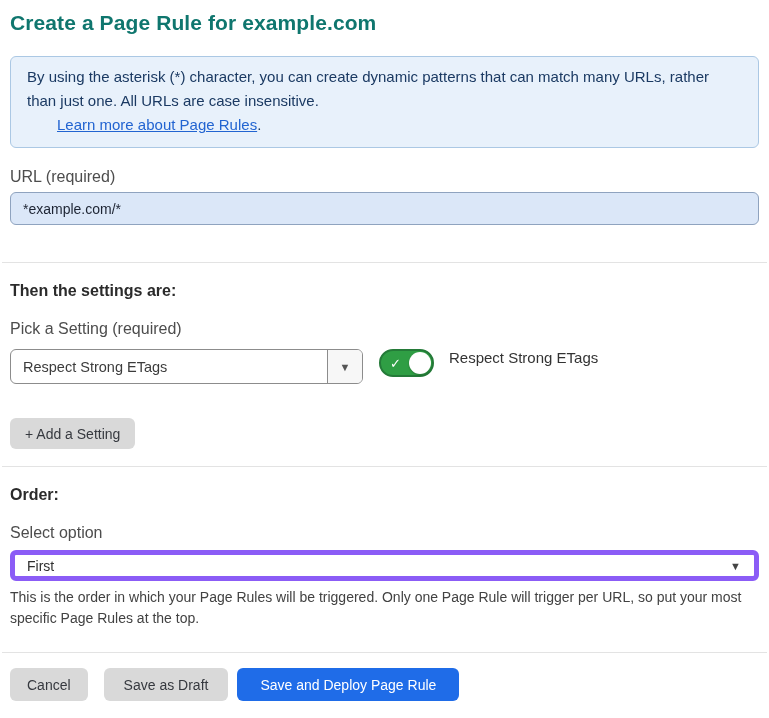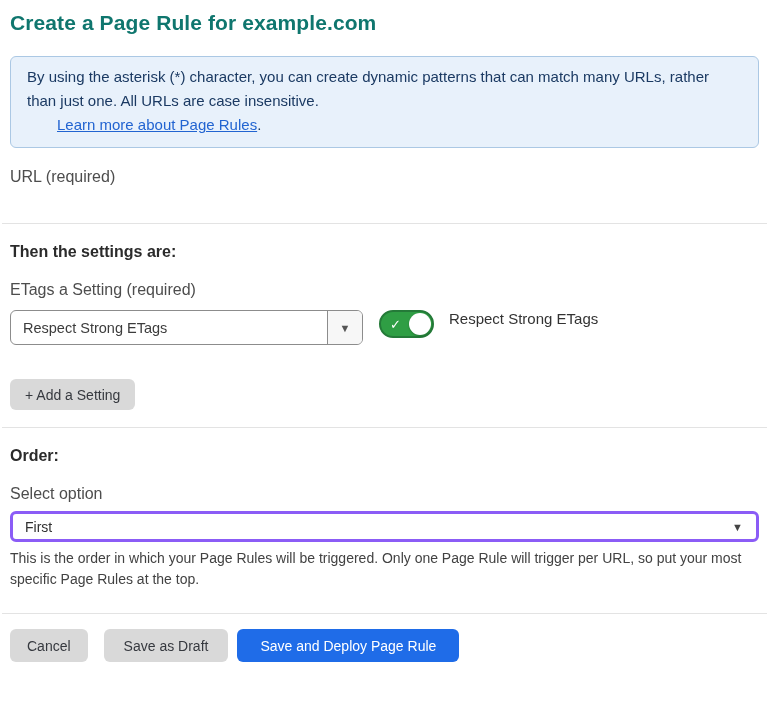--- a/index.html
+++ b/index.html
@@ -162,21 +162,21 @@
     margin-top: 34px;
     height: 31px;
     padding: 0 15px;
   }
 
   .order-select {
     margin-top: 8px;
     position: relative;
     width: 749px;
     height: 31px;
-    border: 3px solid #8b5cf6;
+    border: 5px solid #8b5cf6;
     border-radius: 6px;
     background: #ffffff;
     display: flex;
     align-items: center;
     padding-left: 12px;
     font-size: 14px;
     color: #2f2f2f;
     cursor: pointer;
   }
   .order-select .select-chevron {
@@ -215,26 +215,27 @@
 <div class="container">
 
   <h1 class="page-title">Create a Page Rule for example.com</h1>
 
   <div class="info-box">
     <div class="info-body">By using the asterisk (*) character, you can create dynamic patterns that can match many URLs, rather than just one. All URLs are case insensitive.</div>
     <div><a>Learn more about Page Rules</a><span>.</span></div>
   </div>
 
   <div class="field-label">URL (required)</div>
+  <input class="url-input" type="text" value="*example.com/*" style="">
 
   <hr class="divider divider-1">
 
   <div class="section-heading">Then the settings are:</div>
 
-  <div class="field-label">ETags a Setting (required)</div>
+  <div class="field-label">Pick a Setting (required)</div>
 
   <div class="setting-row">
     <div class="setting-dropdown">
       <div class="dd-value">Respect Strong ETags</div>
       <div class="dd-arrow-btn">
         <span>▼</span>
       </div>
     </div>
 
     <div class="toggle">

